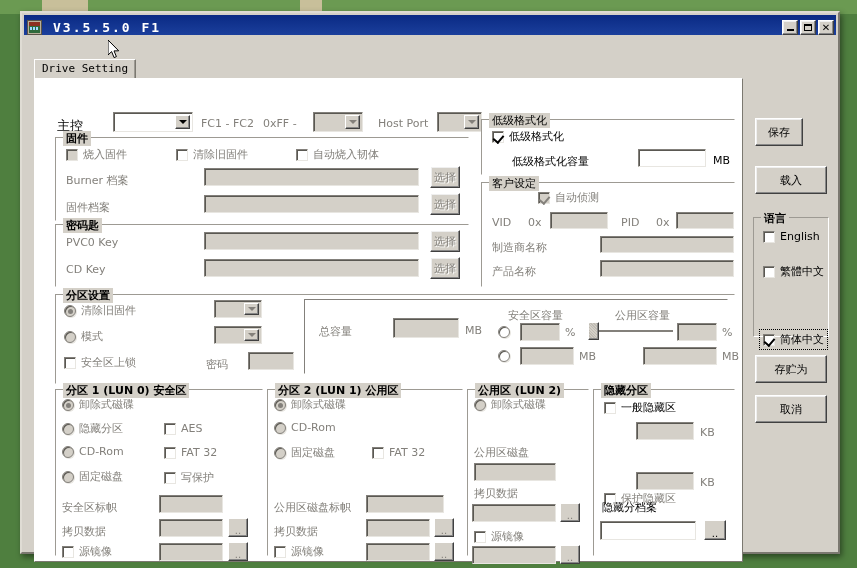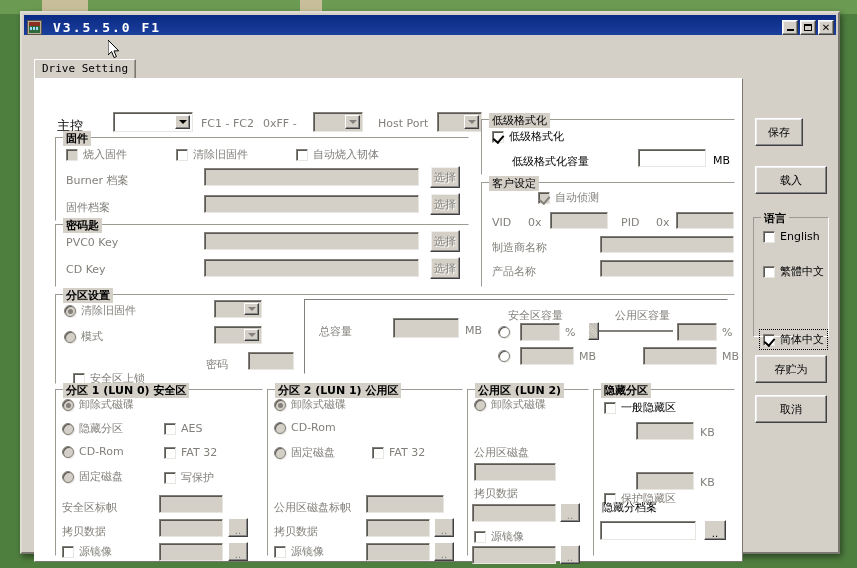--- a/index.html
+++ b/index.html
@@ -300,21 +300,21 @@
         <span class="rad" style="left:8px;top:34px;">
           <span class="circ dis"></span>
           <span class="lbl dis">模式</span>
         </span>
         <div class="combo dis" style="left:158px;top:31px;width:48px;height:18px;">
           <span class="arrow">
               <span class="tri"></span>
             </span>
         </div>
 
-        <span class="chk" style="left:17px;top:60px;margin-top:16px;">
+        <span class="chk" style="left:8px;top:60px;">
           <span class="box"></span>
           <span class="lbl dis">安全区上锁</span>
         </span>
         <span class="lbl dis" style="position:absolute;left:150px;top:62px;">密码</span>
         <div class="txt" style="left:192px;top:57px;width:46px;height:18px;"></div>
 
         <div style="position:absolute;left:248px;top:4px;width:424px;height:75px;
                     border:1px solid #83807b;border-right-color:#fff;border-bottom-color:#fff;box-sizing:border-box;">
           <span class="lbl dis" style="position:absolute;left:14px;top:24px;">总容量</span>
           <div class="txt" style="left:88px;top:18px;width:66px;height:20px;"></div>

